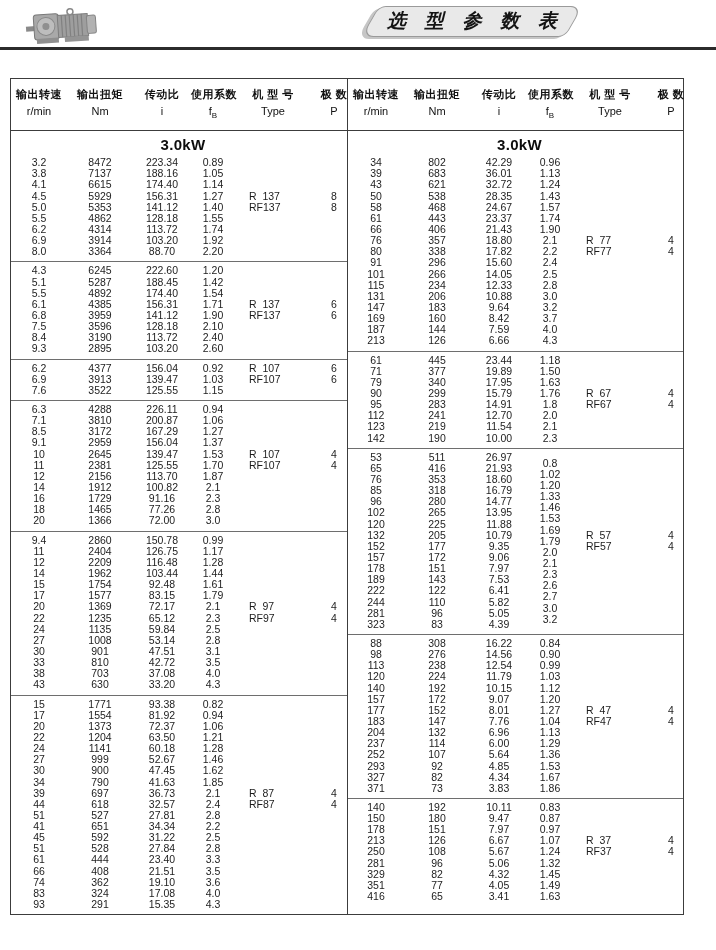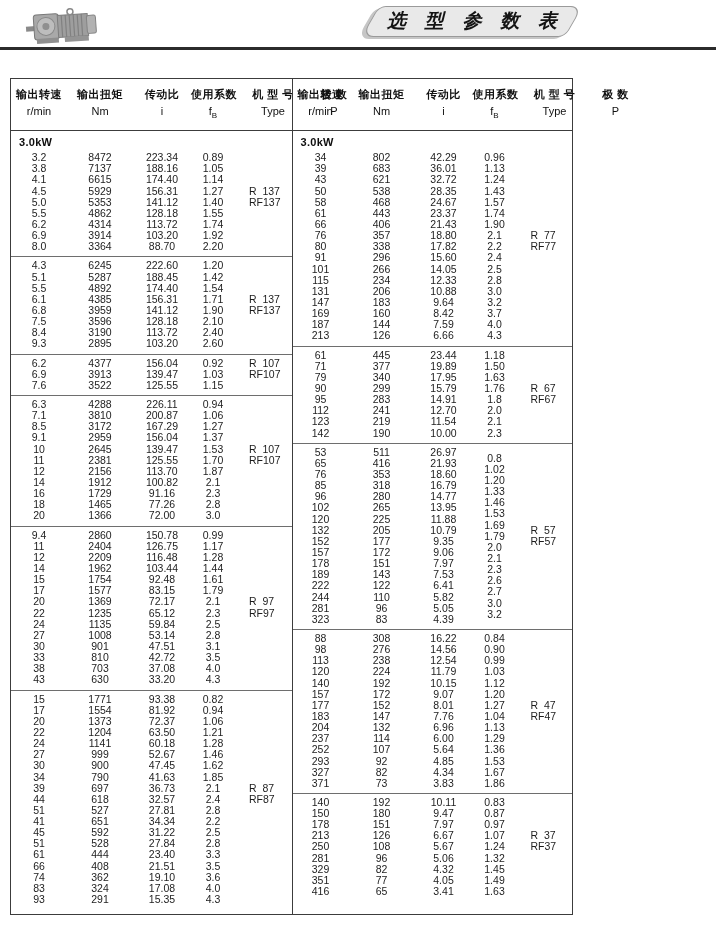--- a/index.html
+++ b/index.html
@@ -18,39 +18,39 @@
     box-shadow:-3px 2px 0 #c6c6c6;
   }
   .banner-text{
     position:absolute;inset:0;text-align:center;line-height:30px;
     font-family:Liberation Serif, serif;
     font-style:italic;font-weight:600;font-size:19px;color:#141414;
     letter-spacing:7px;text-indent:7px;
   }
   .top-rule{position:absolute;left:0;top:47px;width:716px;height:2.5px;background:#2b2b2b;}
   .param-table{
-    position:absolute;left:10px;top:78px;width:563px;height:837px;
+    position:absolute;left:10px;top:78px;width:674px;height:837px;
     border:1.5px solid #3c3c3c;display:flex;flex-direction:column;box-sizing:border-box;
     background:#fff;
   }
   .table-header{display:flex;border-bottom:1.5px solid #3c3c3c;}
   .header-half{
     width:50%;box-sizing:border-box;display:grid;
     grid-template-columns:56px 66px 58px 44px 76px 46px;
     padding:7px 0 6px 0;
   }
   .header-half + .header-half{border-left:1.5px solid #3c3c3c;}
   .hcell{text-align:center;white-space:nowrap;}
   .hlabel{font-size:11px;font-weight:600;color:#111;line-height:17px;letter-spacing:.5px;}
   .hunit{font-size:11px;color:#111;line-height:16px;}
   .hunit sub{font-size:8px;}
   .table-body{flex:1;display:flex;min-height:0;}
   .body-half{width:50%;box-sizing:border-box;overflow:hidden;}
   .body-half + .body-half{border-left:1.5px solid #3c3c3c;}
-  .kw-heading{font-weight:bold;font-size:11px;color:#0d0d0d;padding:5px 0 1px 8px;letter-spacing:.3px;}
+  .kw-heading{font-weight:bold;font-size:15px;color:#0d0d0d;padding:5px 0 1px 8px;letter-spacing:.3px;text-align:center;}
   .group{padding:3px 0 4px 0;}
   .group + .group{border-top:1px solid #6e6e6e;}
   .row{
     display:grid;grid-template-columns:56px 66px 58px 44px 76px 46px;
     height:11.15px;line-height:11.15px;font-size:10.5px;white-space:nowrap;
   }
   .cell{text-align:center;}
   .cell.type{text-align:left;padding-left:14px;white-space:pre;}
   .group.fb-shift .cell.fb{position:relative;top:6px;}
 </style>

